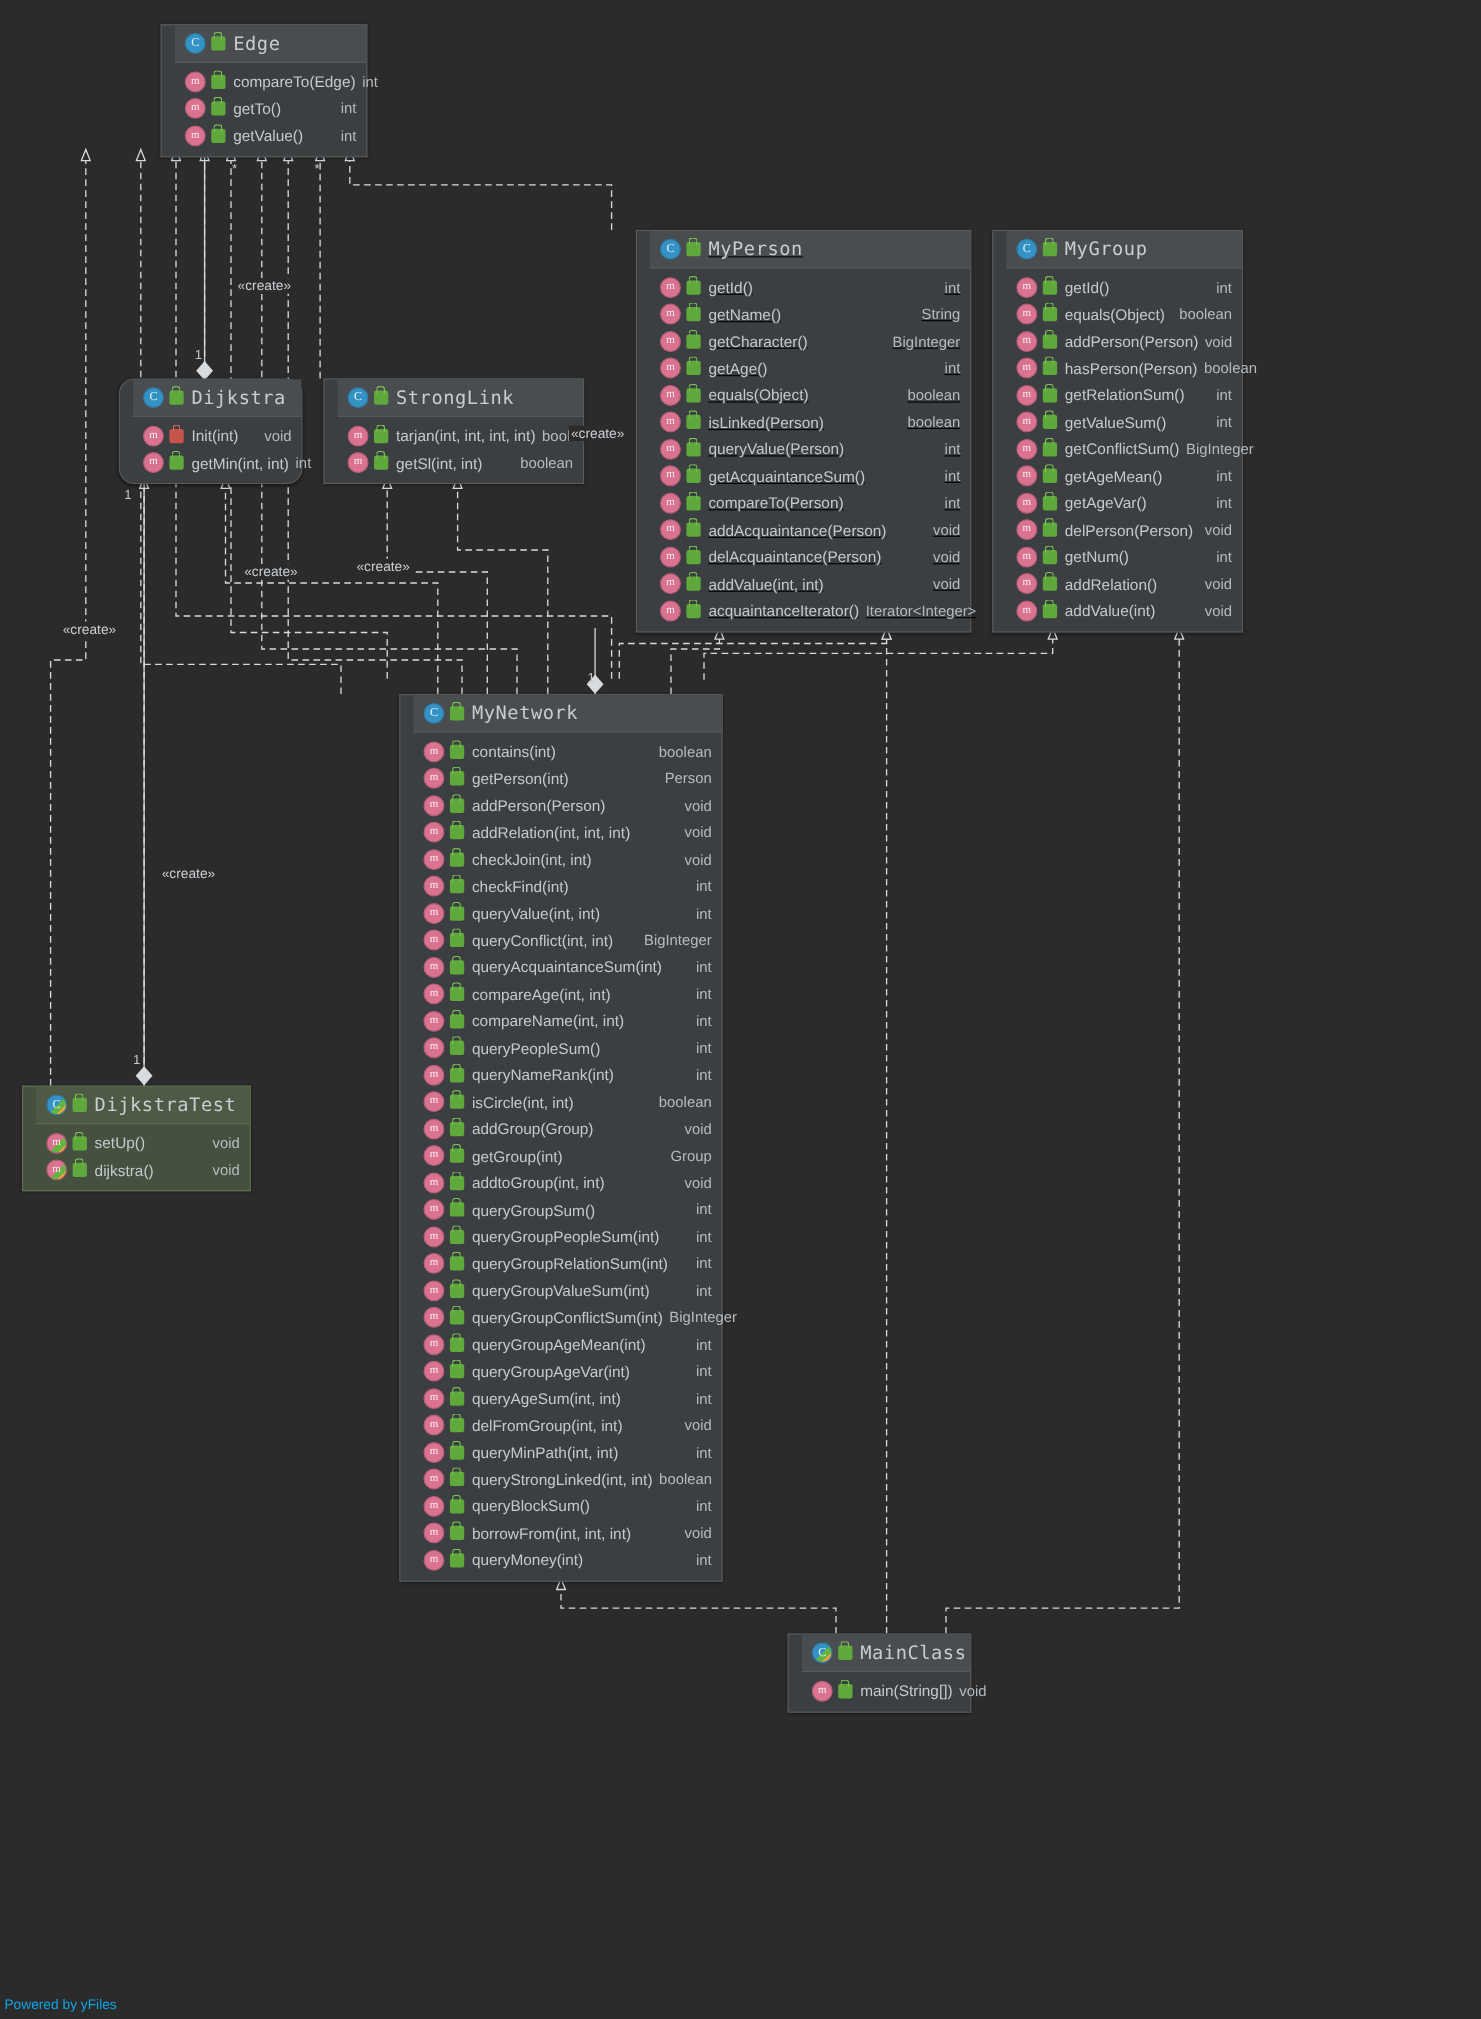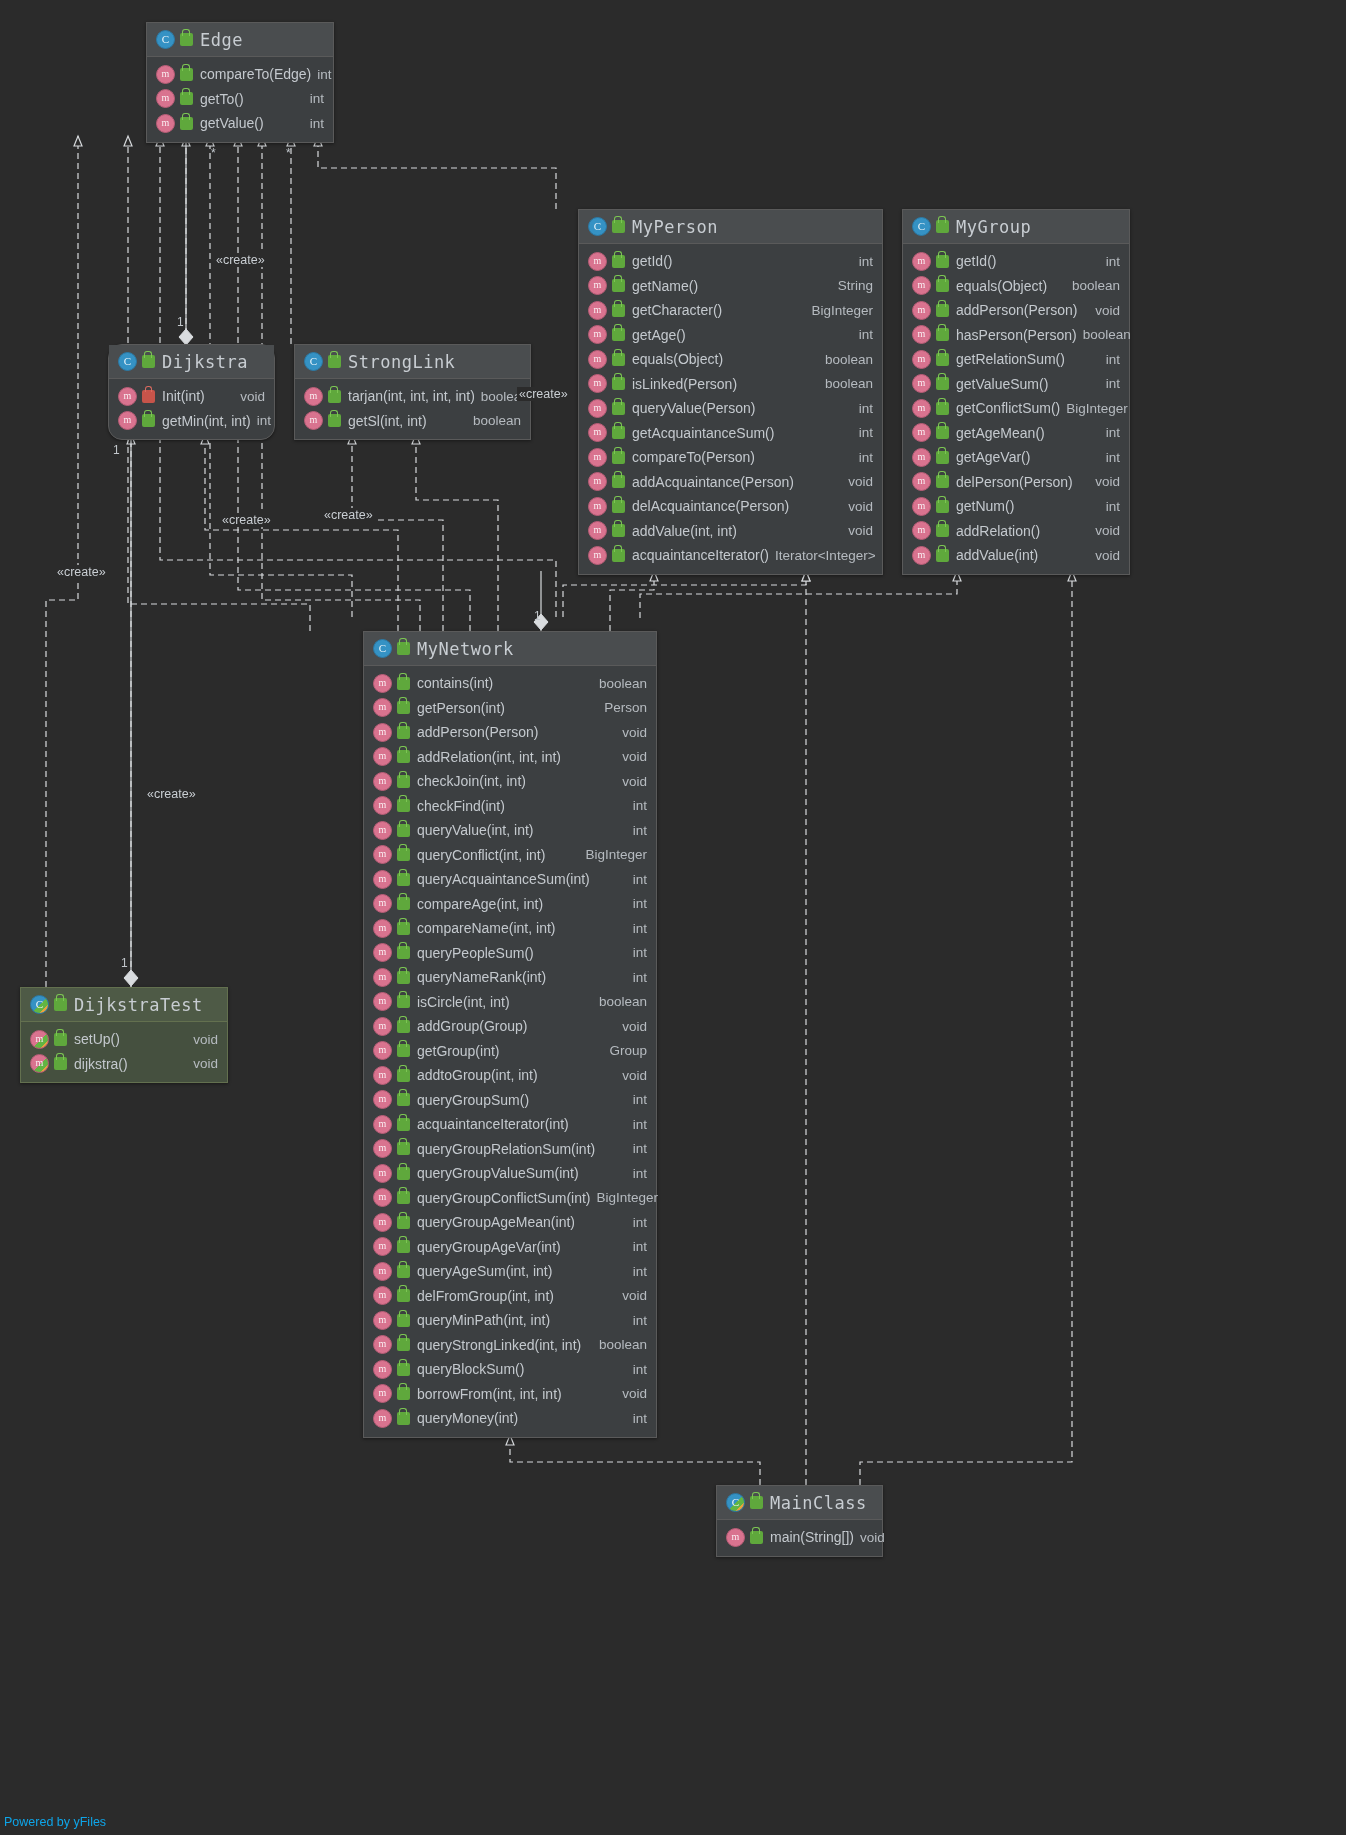--- a/index.html
+++ b/index.html
@@ -25,20 +25,21 @@
     pointer-events: none;
   }
 
   
   .uml {
     position: absolute;
     border: 1px solid #5a5a5a;
     background: #3c3f41;
     box-sizing: border-box;
     box-shadow: 0 1px 3px rgba(0,0,0,0.45);
+    padding-left: 12px;
   }
   .uml .title {
     display: flex;
     align-items: center;
     height: 34px;
     padding: 0 10px 0 9px;
     background: #4a4d4f;
     border-bottom: 1px solid #5a5a5a;
     box-sizing: border-box;
   }
@@ -346,21 +347,21 @@
           </div>
           <div class="row">
             <span class="ic ic-method"></span>
             <span class="ic ic-public"></span>
             <span class="mname">getSl(int, int)</span>
             <span class="spacer"></span>
             <span class="rtype">boolean</span>
           </div>
         </div>
       </div>
-      <div class="uml" style="left: 578px; top: 209px; width: 305px;">
+      <div class="uml" style="left: 578px; top: 209px; width: 305px; text-decoration: underline;">
         <div class="title">
           <span class="ic ic-class"></span>
           <span class="ic ic-public"></span>
           <span class="name">MyPerson</span>
         </div>
         <div class="members">
           <div class="row">
             <span class="ic ic-method"></span>
             <span class="ic ic-public"></span>
             <span class="mname">getId()</span>
@@ -682,21 +683,21 @@
           <div class="row">
             <span class="ic ic-method"></span>
             <span class="ic ic-public"></span>
             <span class="mname">queryGroupSum()</span>
             <span class="spacer"></span>
             <span class="rtype">int</span>
           </div>
           <div class="row">
             <span class="ic ic-method"></span>
             <span class="ic ic-public"></span>
-            <span class="mname">acquaintanceIterator(int)</span>
+            <span class="mname">queryGroupPeopleSum(int)</span>
             <span class="spacer"></span>
             <span class="rtype">int</span>
           </div>
           <div class="row">
             <span class="ic ic-method"></span>
             <span class="ic ic-public"></span>
             <span class="mname">queryGroupRelationSum(int)</span>
             <span class="spacer"></span>
             <span class="rtype">int</span>
           </div>

